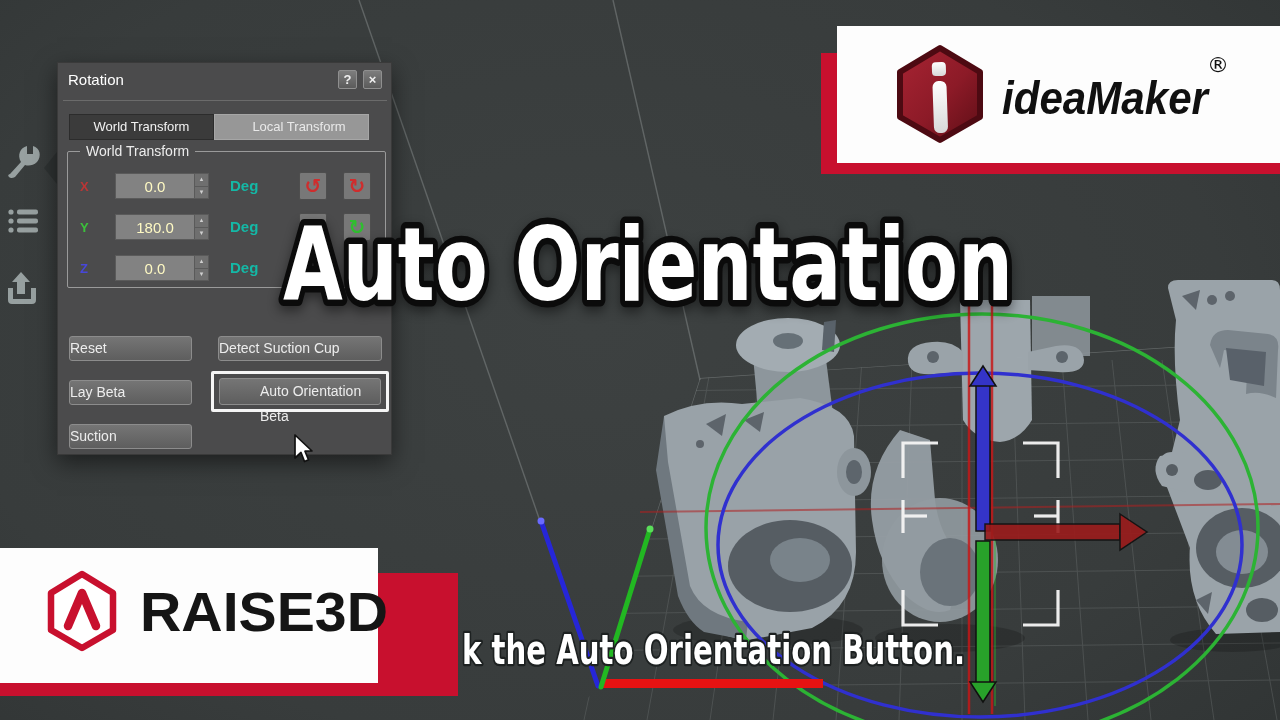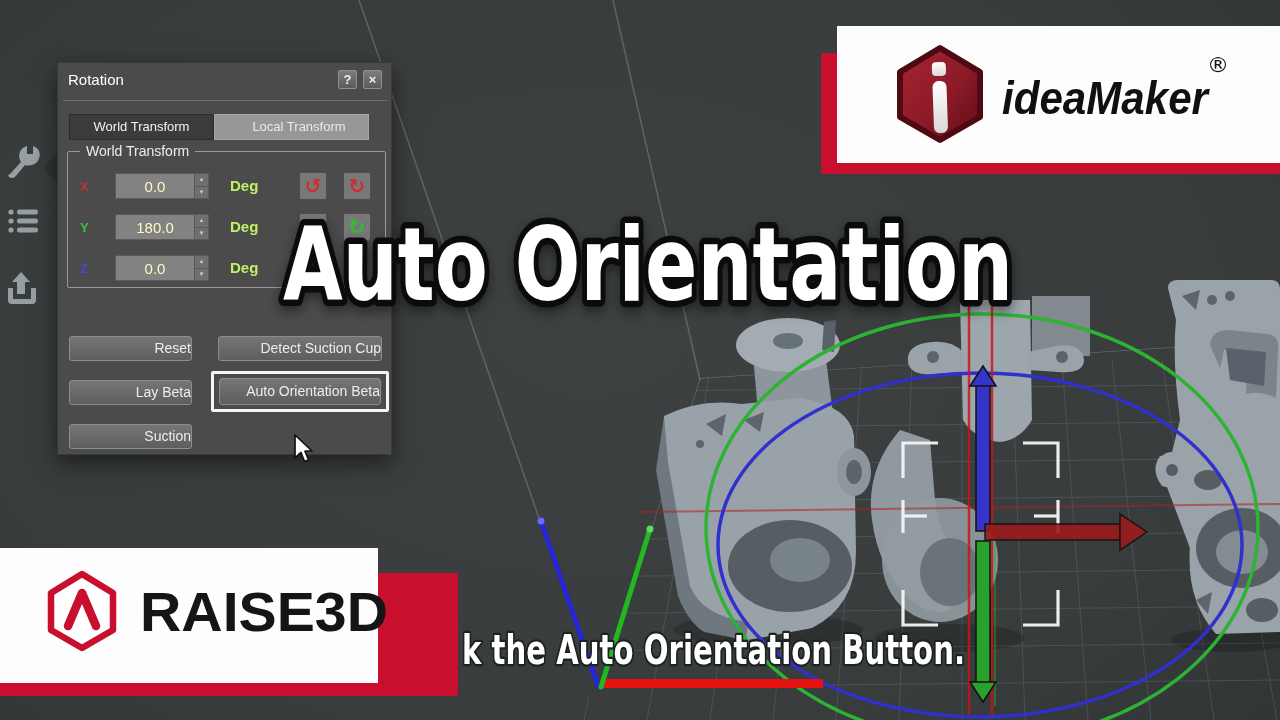--- a/index.html
+++ b/index.html
@@ -58,42 +58,42 @@
     position:absolute;left:47px;top:1px;width:79px;height:26px;box-sizing:border-box;
     background:#828282;border:1px solid #5a5a5a;border-right:none;color:#fef9c3;
     font-size:15px;text-align:center;font-family:"Liberation Sans",sans-serif;padding:0;
   }
   .spinner{
     position:absolute;left:126px;top:1px;width:15px;height:26px;box-sizing:border-box;
     border:1px solid #5a5a5a;background:#6f6f6f;
   }
   .spin{height:12px;font-size:6px;line-height:11px;text-align:center;color:#cfcfcf;}
   .spin.up{border-bottom:1px solid #5a5a5a;}
-  .unit{position:absolute;left:162px;top:5px;font-size:15px;color:#bef264;font-weight:bold;}
+  .unit{position:absolute;left:162px;top:5px;font-size:15px;color:#14b8a6;font-weight:bold;}
   .rotbtn{
     position:absolute;top:0;width:28px;height:28px;box-sizing:border-box;
     background:#787878;border:1px solid #4e4e4e;border-radius:2px;text-align:center;
     font-family:"DejaVu Sans",sans-serif;font-size:20px;line-height:26px;font-weight:bold;
   }
   .rot1{left:231px;} .rot2{left:275px;}
   .red-ic{color:#cf2d2d;} .green-ic{color:#2fbe2f;}
   .dlgbtn{
     position:absolute;box-sizing:border-box;height:25px;
     background:linear-gradient(#757575,#5e5e5e);border:1px solid #8c8c8c;border-radius:3px;
-    color:#ededed;font-size:14px;text-align:right;line-height:23px;
+    color:#ededed;font-size:14px;text-align:left;line-height:23px;
   }
   #btn-reset{left:11px;top:273px;width:123px;}
   #btn-detect{left:160px;top:273px;width:164px;}
   #btn-layflat{left:11px;top:317px;width:123px;}
   #btn-analyze{left:11px;top:361px;width:123px;}
   #auto-highlight{
     position:absolute;left:153px;top:308px;width:178px;height:41px;box-sizing:border-box;
     border:3px solid #f5f5f5;border-radius:2px;
   }
-  #btn-auto{position:absolute;left:5px;top:4px;width:162px;height:27px;line-height:25px;}
+  #btn-auto{position:absolute;left:5px;top:4px;width:162px;height:27px;line-height:25px;padding-left:40px;}
   
   #sidebar{left:4px;top:144px;z-index:10;}
   
   .accent{background:#c8102e;z-index:48;}
   #idea-accent{left:821px;top:53px;width:459px;height:121px;}
   #raise-accent{left:0;top:573px;width:458px;height:123px;}
   .banner{background:#fdfdfd;z-index:50;}
   #idea-banner{left:837px;top:26px;width:443px;height:137px;font-style:italic;}
   #raise-banner{left:0;top:548px;width:378px;height:135px;}
   

